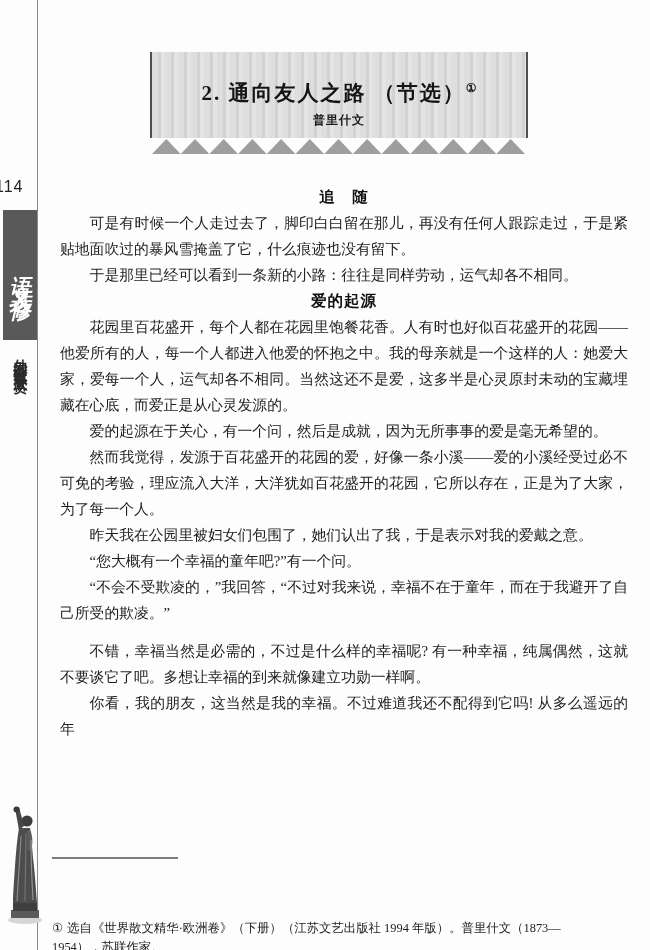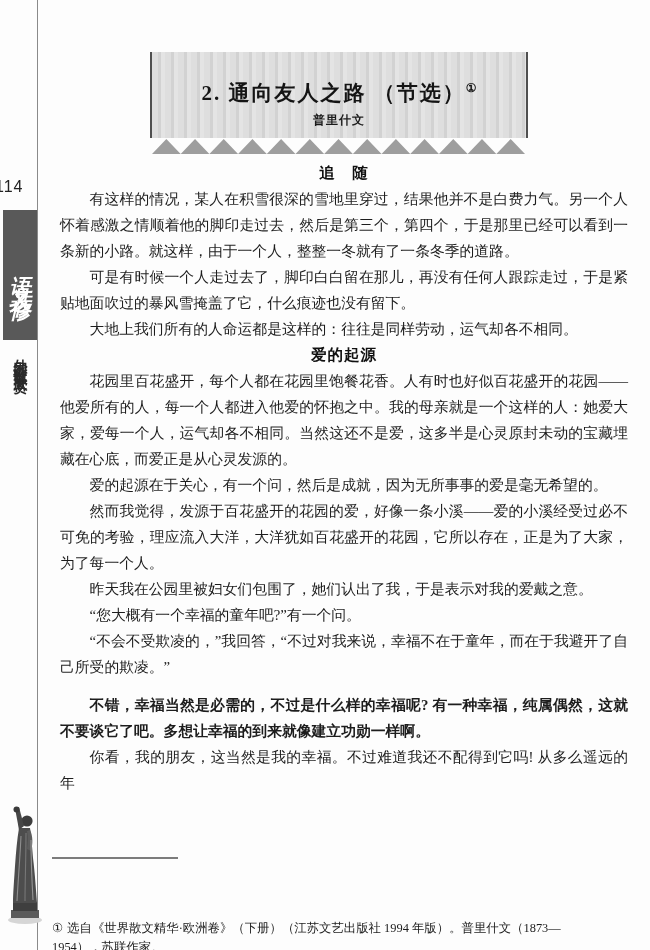--- a/index.html
+++ b/index.html
@@ -35,27 +35,27 @@
     background:repeating-linear-gradient(90deg,var(--banner-bg1) 0 6px,var(--banner-bg2) 6px 9px,var(--banner-bg3) 9px 13px);
     border-left:2px solid #4f4f4f; border-right:2px solid #4f4f4f;
     text-align:center; box-sizing:border-box;
   }
   .banner-title{
     margin-top:27px; font-size:21px; font-weight:600; letter-spacing:2px; color:#141414;
   }
   .banner-title sup{font-size:12px; vertical-align:super; letter-spacing:0;}
   .banner-author{margin-top:5px; font-size:12px; font-weight:600; letter-spacing:1px; color:#1a1a1a;}
   .zigzag{position:absolute; left:0; bottom:-16px; width:100%; height:16px; display:block;}
-  .content{position:absolute; left:60px; top:160px; width:568px;}
+  .content{position:absolute; left:60px; top:184px; width:568px;}
   .sec-heading{
     margin:0; text-align:center; line-height:26px; letter-spacing:1px;
     font-family:"Liberation Sans","DejaVu Sans",sans-serif; font-size:15.5px; font-weight:bold; color:#111;
   }
   .para{margin:0; font-size:14.8px; line-height:26px; text-align:justify; text-indent:2em;}
-  .para.gap{margin-top:12px;font-weight:bold;}
+  .para.gap{margin-top:12px;}
   .footnote-divider{position:absolute; left:52px; top:857px; width:126px; height:2px; background:#7c7c7c;}
   .footnote{position:absolute; left:52px; top:919px; width:548px; font-size:12.4px; line-height:19px; color:#1c1c1c;}
   .footnote .fn-marker{margin-right:4px;}
 </style>
 </head>
 <body>
 
 <div class="page">
 
   <div class="margin-line"></div>
@@ -90,23 +90,22 @@
     </div>
     <div class="banner-author">普里什文</div>
     <svg class="zigzag" viewBox="0 0 378 16" preserveAspectRatio="none">
       <path d="M0,0 L378,0 L378,16 L0,16 Z" fill="none"></path>
       <path d="M0,16 L14.5,1 L29,16 L43.5,1 L58,16 L72.5,1 L87,16 L101.5,1 L116,16 L130.5,1 L145,16 L159.5,1 L174,16 L188.5,1 L203,16 L217.5,1 L232,16 L246.5,1 L261,16 L275.5,1 L290,16 L304.5,1 L319,16 L333.5,1 L348,16 L362.5,1 L377,16 Z" fill="#9e9e9e"></path>
     </svg>
   </div>
 
   <div class="content">
       <h2 class="sec-heading">追　随</h2>
-      <p class="para">有这样的情况，某人在积雪很深的雪地里穿过，结果他并不是白费力气。另一个人怀着感激之情顺着他的脚印走过去，然后是第三个，第四个，于是那里已经可以看到一条新的小路。就这样，由于一个人，整整一冬就有了一条冬季的道路。</p>
       <p class="para">可是有时候一个人走过去了，脚印白白留在那儿，再没有任何人跟踪走过，于是紧贴地面吹过的暴风雪掩盖了它，什么痕迹也没有留下。</p>
-      <p class="para">大地上我们所有的人命运都是这样的：往往是同样劳动，运气却各不相同。</p>
+      <p class="para">于是那里已经可以看到一条新的小路：往往是同样劳动，运气却各不相同。</p>
       <h2 class="sec-heading">爱的起源</h2>
       <p class="para">花园里百花盛开，每个人都在花园里饱餐花香。人有时也好似百花盛开的花园——他爱所有的人，每一个人都进入他爱的怀抱之中。我的母亲就是一个这样的人：她爱大家，爱每一个人，运气却各不相同。当然这还不是爱，这多半是心灵原封未动的宝藏埋藏在心底，而爱正是从心灵发源的。</p>
       <p class="para">爱的起源在于关心，有一个问，然后是成就，因为无所事事的爱是毫无希望的。</p>
       <p class="para">然而我觉得，发源于百花盛开的花园的爱，好像一条小溪——爱的小溪经受过必不可免的考验，理应流入大洋，大洋犹如百花盛开的花园，它所以存在，正是为了大家，为了每一个人。</p>
       <p class="para">昨天我在公园里被妇女们包围了，她们认出了我，于是表示对我的爱戴之意。</p>
       <p class="para">“您大概有一个幸福的童年吧?”有一个问。</p>
       <p class="para">“不会不受欺凌的，”我回答，“不过对我来说，幸福不在于童年，而在于我避开了自己所受的欺凌。”</p>
       <p class="para gap">不错，幸福当然是必需的，不过是什么样的幸福呢? 有一种幸福，纯属偶然，这就不要谈它了吧。多想让幸福的到来就像建立功勋一样啊。</p>
       <p class="para">你看，我的朋友，这当然是我的幸福。不过难道我还不配得到它吗! 从多么遥远的年</p>
     </div>

